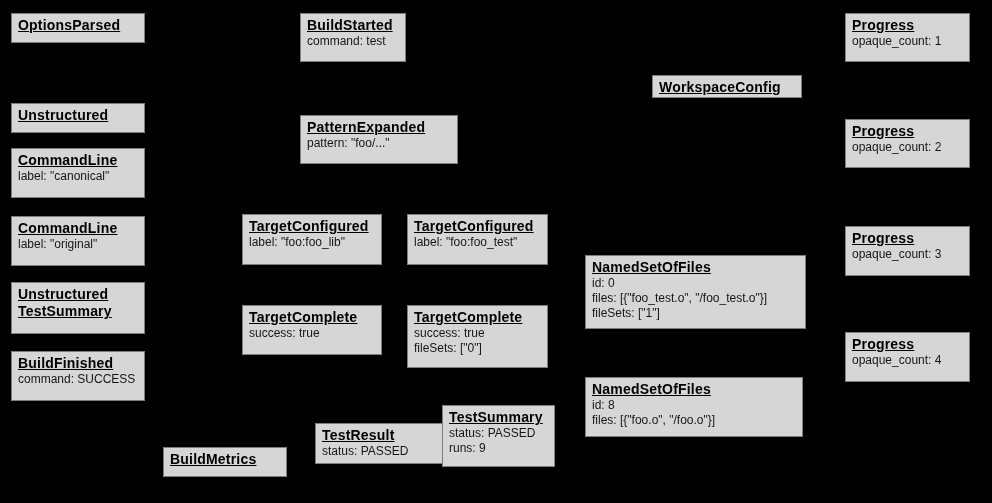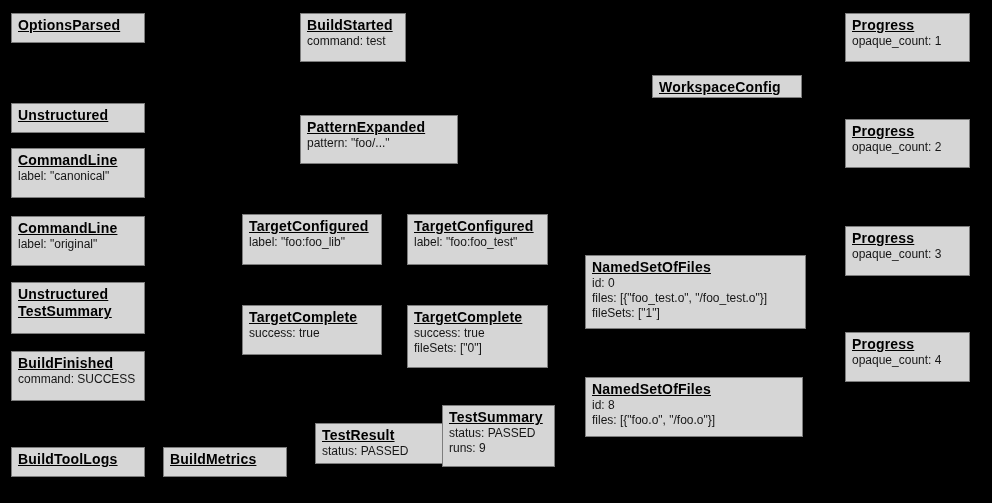--- a/index.html
+++ b/index.html
@@ -61,23 +61,20 @@
   <div class="node" style="left:11px;top:282px;width:134px;height:52px">
     <div class="node-title">Unstructured
 TestSummary</div>
   </div>
 
   <div class="node" style="left:11px;top:351px;width:134px;height:50px">
     <div class="node-title">BuildFinished</div>
     <div class="node-line">command: SUCCESS</div>
   </div>
 
-  <div class="node" style="left:11px;top:447px;width:134px;height:30px">
-    <div class="node-title">BuildToolLogs</div>
-  </div>
 
   <div class="node" style="left:163px;top:447px;width:124px;height:30px">
     <div class="node-title">BuildMetrics</div>
   </div>
 
   <div class="node" style="left:300px;top:13px;width:106px;height:49px">
     <div class="node-title">BuildStarted</div>
     <div class="node-line">command: test</div>
   </div>
 

